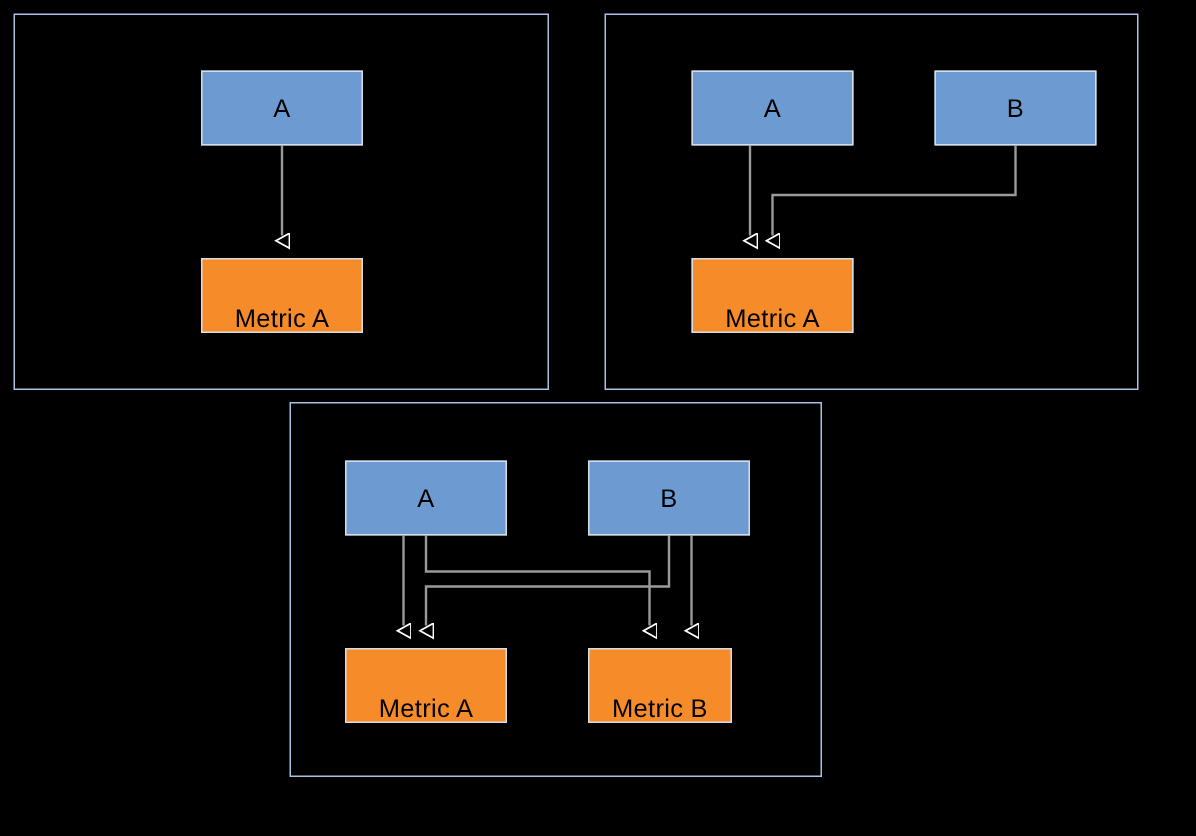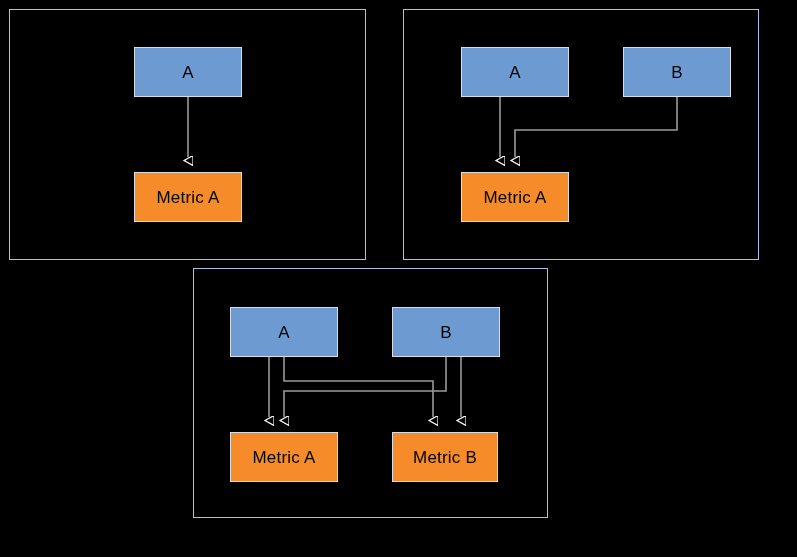--- a/index.html
+++ b/index.html
@@ -36,20 +36,21 @@
     white-space: nowrap;
     letter-spacing: 0.2px;
   }
   .node.service {
     background: #6d9bd1;
     border: 1px solid #d7dde5;
   }
   .node.metric {
     background: #f68b29;
     border: 1px solid #d7dde5;
+    align-items: flex-end;
   }
   .edge-layer {
     position: absolute;
     left: 0;
     top: 0;
     width: 797px;
     height: 557px;
     pointer-events: none;
   }
 </style>
@@ -116,17 +117,17 @@
   <div class="panel" style="left:193px; top:268px; width:355px; height:250px;"></div>
   <div class="node service" style="left:230px; top:307px; width:108px; height:50px;">
     <span>A</span>
   </div>
   <div class="node service" style="left:392px; top:307px; width:108px; height:50px;">
     <span>B</span>
   </div>
   <div class="node metric" style="left:230px; top:432px; width:108px; height:50px;">
     <span>Metric A</span>
   </div>
-  <div class="node metric" style="left:392px; top:432px; width:106px; height:50px;">
+  <div class="node metric" style="left:392px; top:432px; width:96px; height:50px;">
     <span>Metric B</span>
   </div>
 
 </div>
 
 </body></html>

